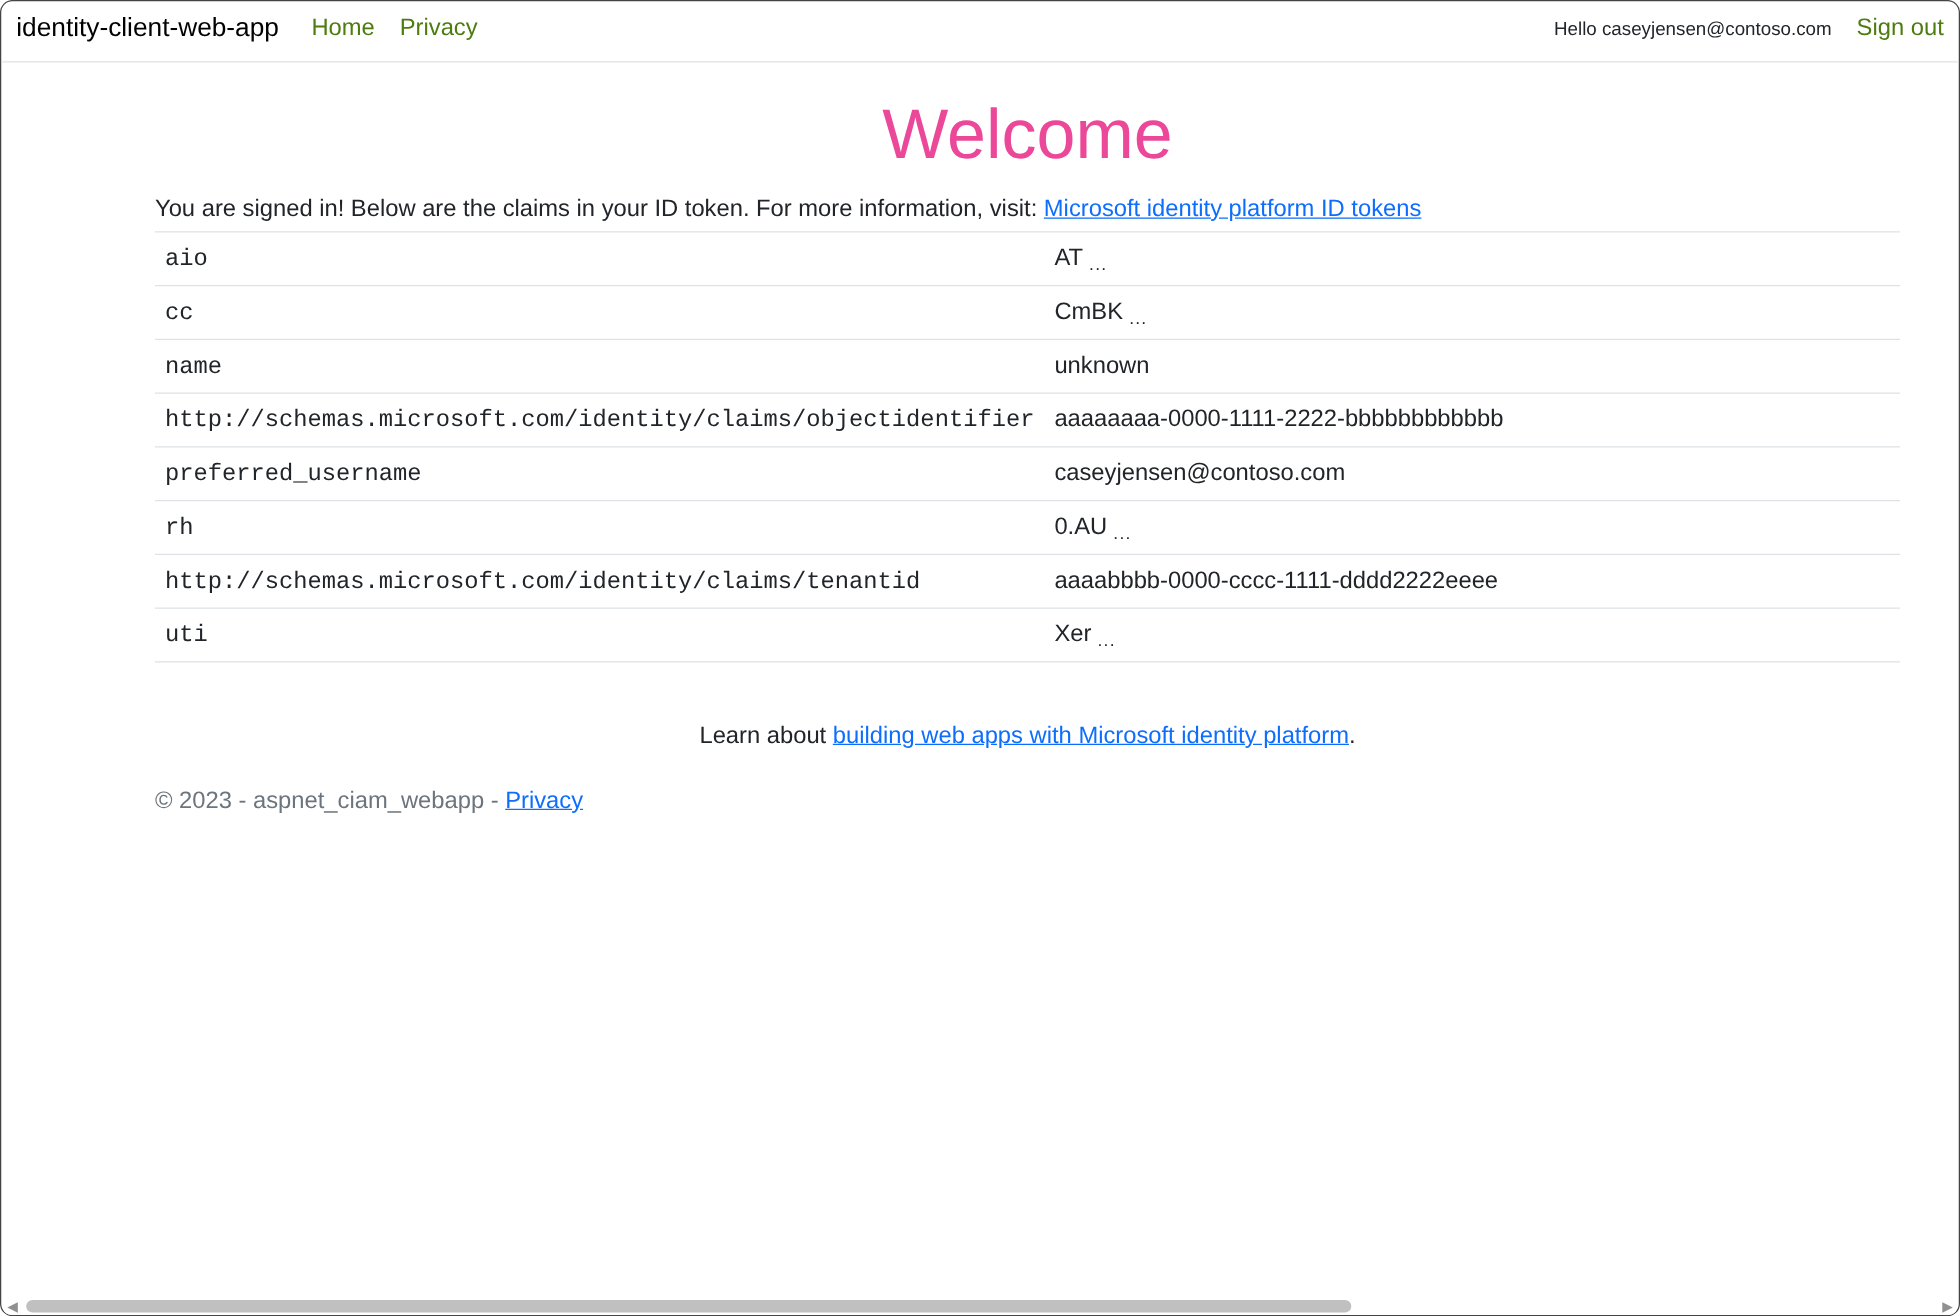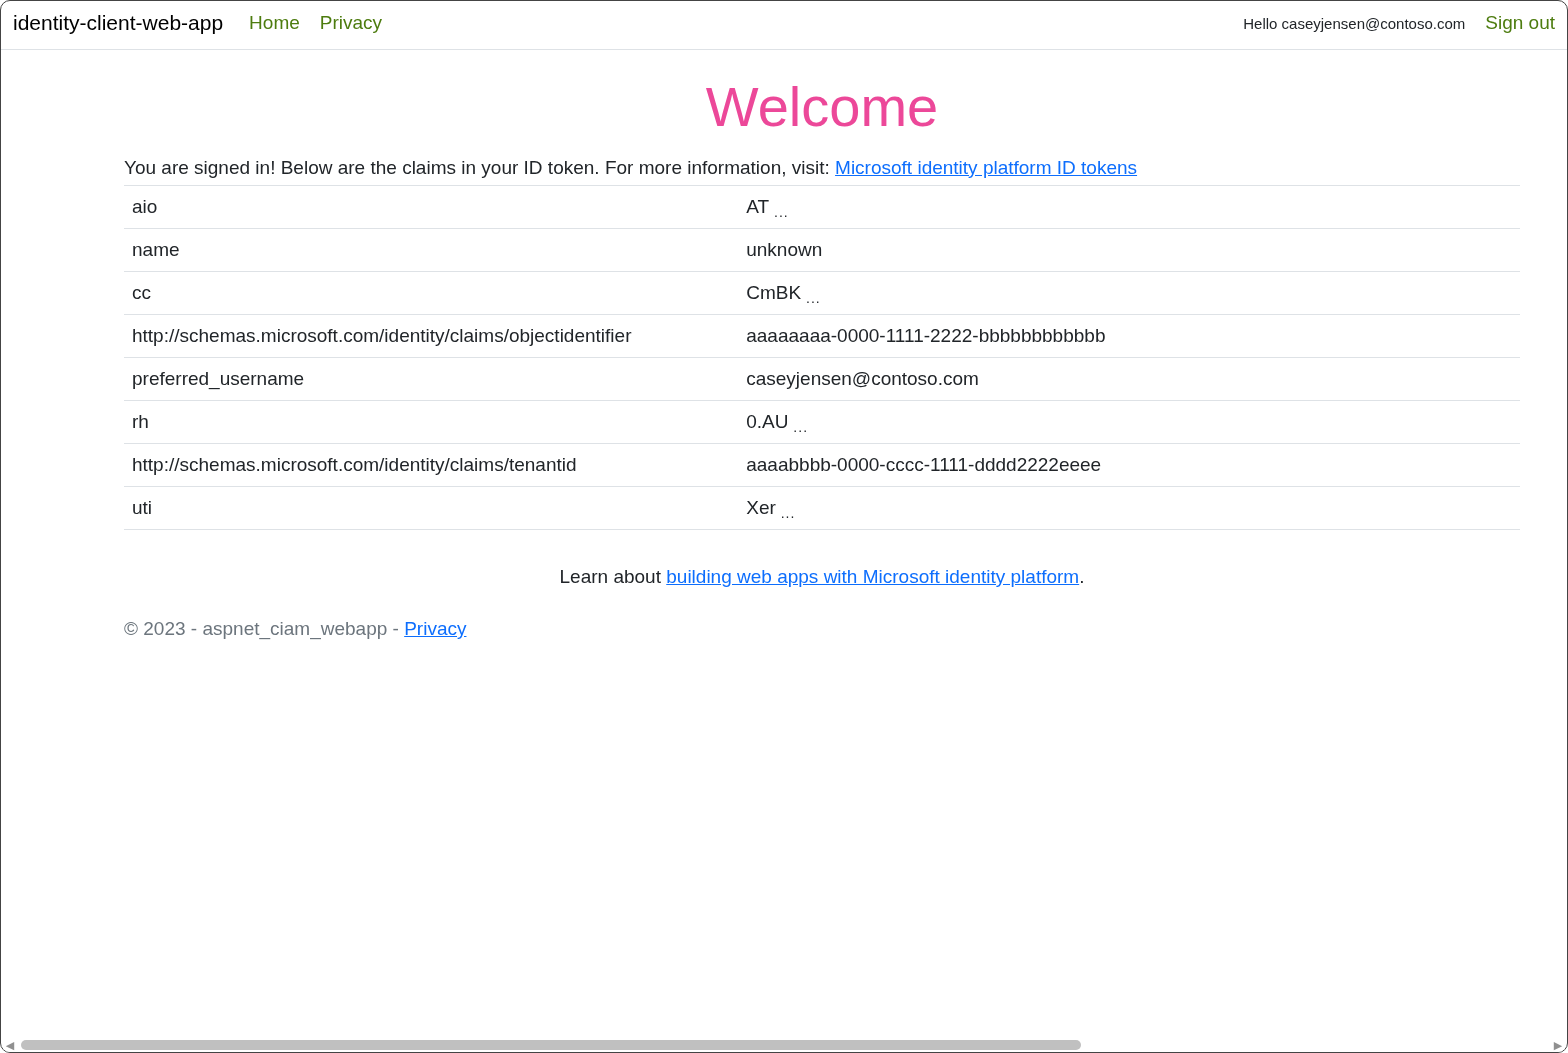--- a/index.html
+++ b/index.html
@@ -75,25 +75,26 @@
       padding: 10px 8px 10px 8px;
       border-top: 1px solid #dee2e6;
       font-size: 19px;
       vertical-align: middle;
     }
     table.claims tr:last-child td {
       border-bottom: 1px solid #dee2e6;
     }
     table.claims td:first-child {
       width: 44%;
+      font-family: Liberation Mono, monospace;
     }
     .learn {
       text-align: center;
       font-size: 19px;
-      margin-top: 36px;
+      margin-top: 48px;
       margin-bottom: 26px;
     }
     .footer {
       font-size: 19px;
       color: #6c757d;
       padding: 4px 0 4px 0;
     }
     .ellipsis {
       font-size: 14px;
       letter-spacing: 1px;
@@ -145,26 +146,26 @@
     <span>You are signed in! Below are the claims in your ID token. For more information, visit: </span><a>Microsoft identity platform ID tokens</a>
   </p>
 
   <table class="claims">
     <tbody id="claims-body">
         <tr>
           <td>aio</td>
           <td><span>AT</span><span class="ellipsis"> ...</span></td>
         </tr>
         <tr>
+          <td>cc</td>
+          <td><span>CmBK</span><span class="ellipsis"> ...</span></td>
+        </tr>
+        <tr>
           <td>name</td>
           <td>unknown</td>
-        </tr>
-        <tr>
-          <td>cc</td>
-          <td><span>CmBK</span><span class="ellipsis"> ...</span></td>
         </tr>
         <tr>
           <td>http://schemas.microsoft.com/identity/claims/objectidentifier</td>
           <td>aaaaaaaa-0000-1111-2222-bbbbbbbbbbbb</td>
         </tr>
         <tr>
           <td>preferred_username</td>
           <td>caseyjensen@contoso.com</td>
         </tr>
         <tr>

